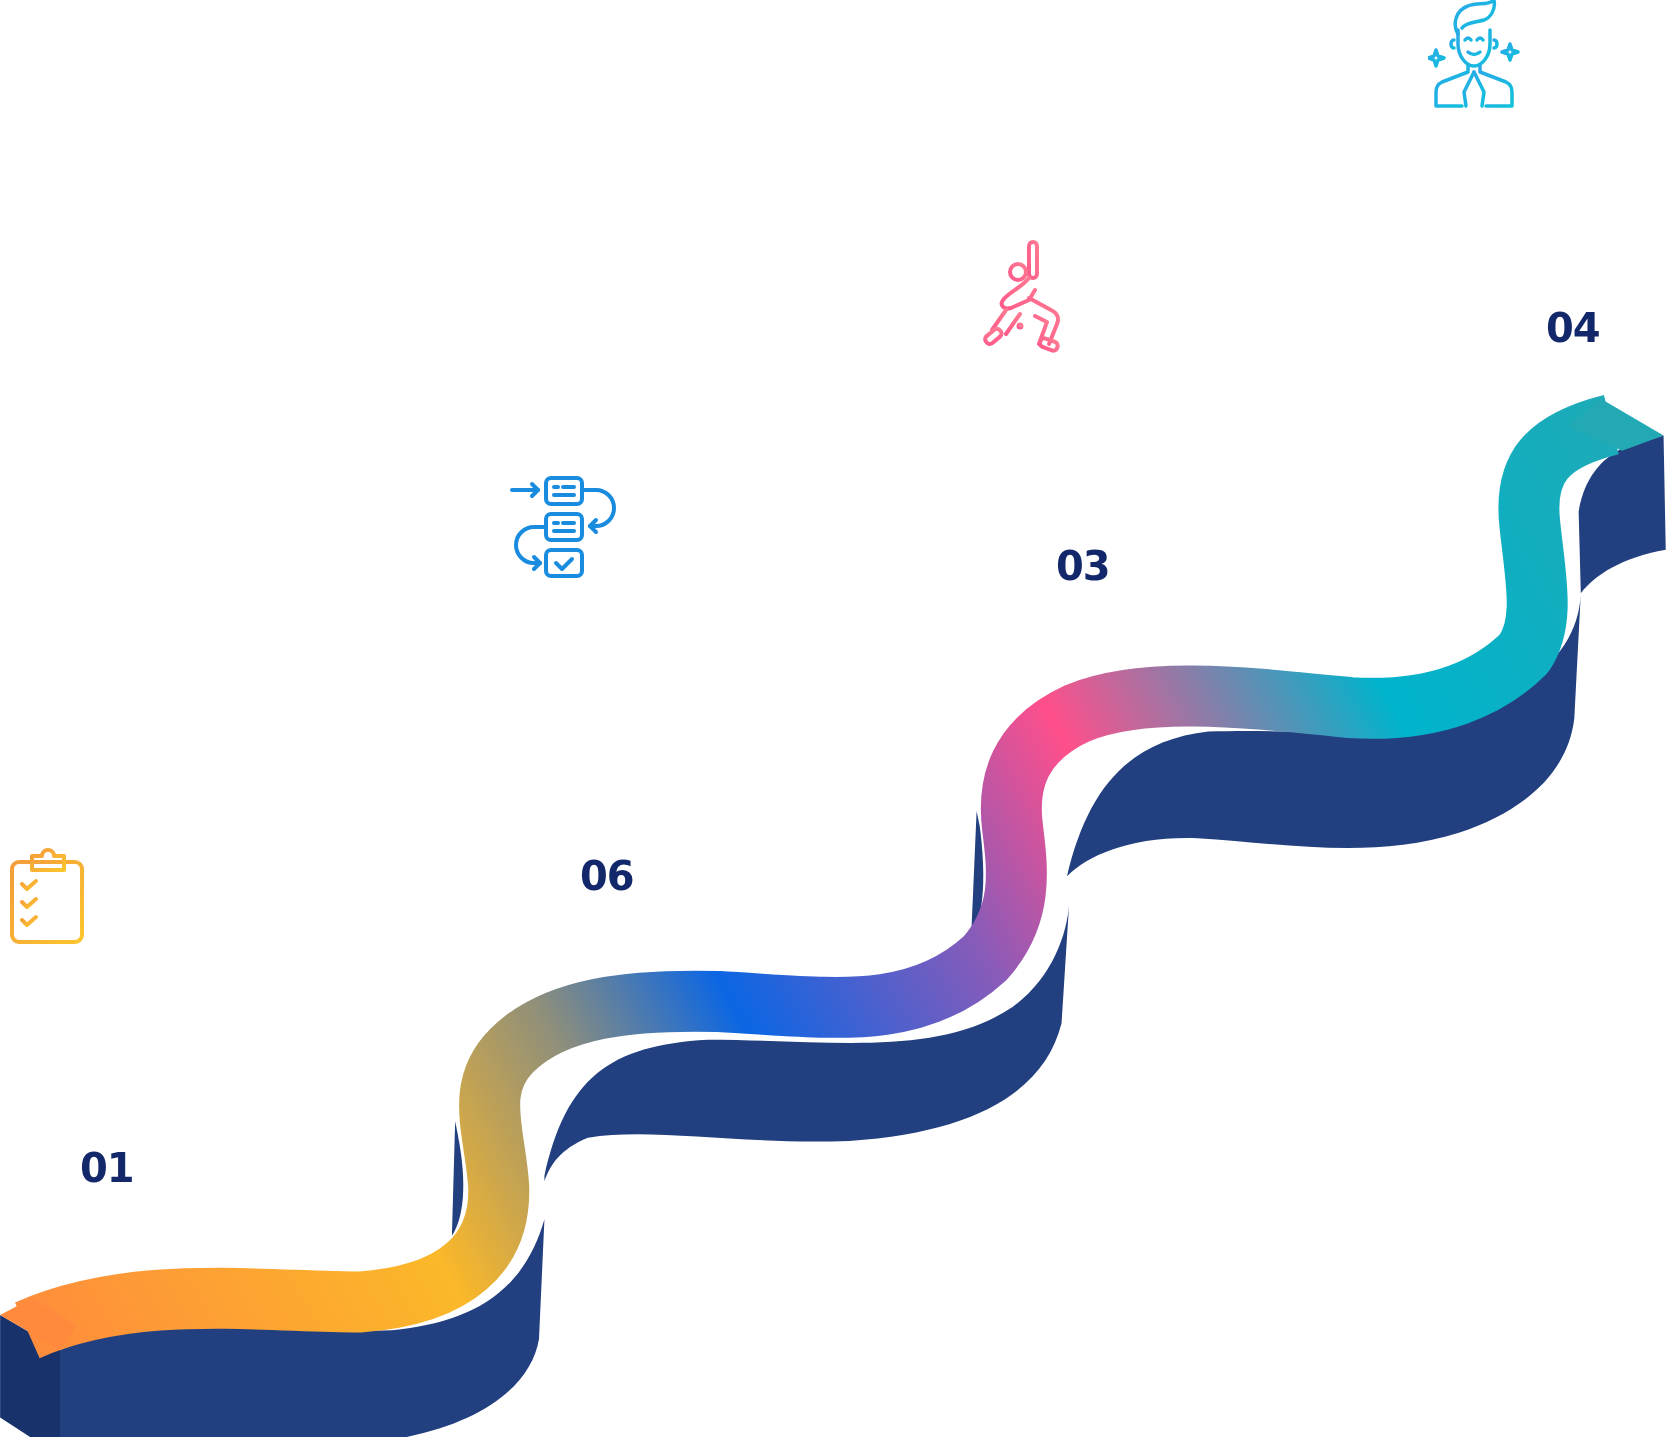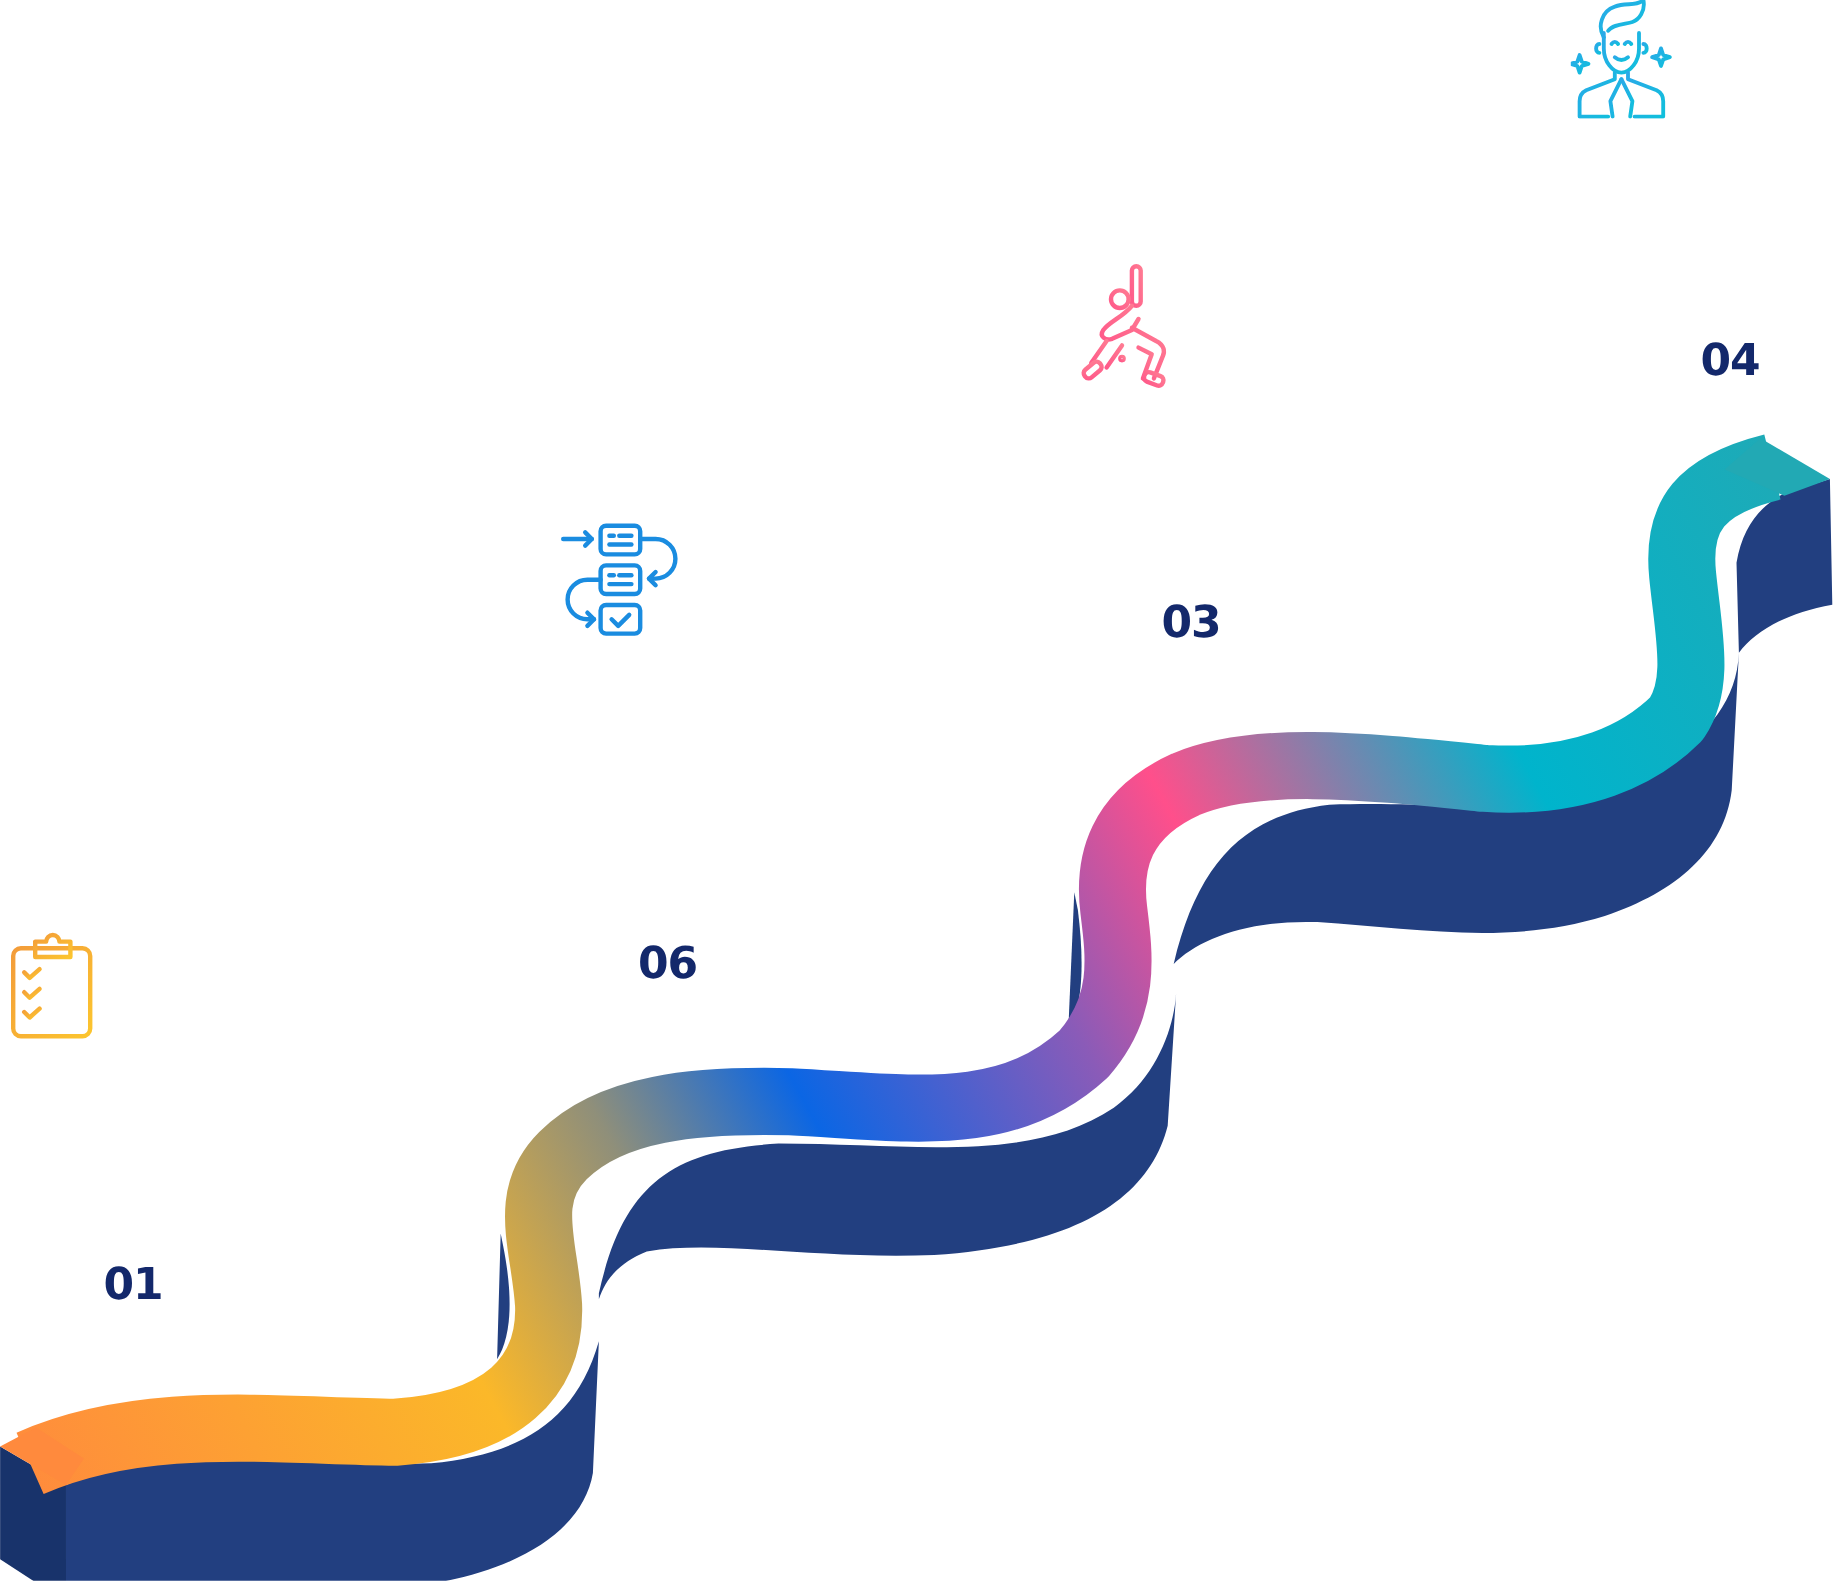--- a/index.html
+++ b/index.html
@@ -51,21 +51,21 @@
          C940,840 935,800 930,760
          C925,720 935,680 990,655
          C1050,630 1140,640 1240,650
          C1320,655 1370,630 1400,600
          C1420,570 1410,530 1405,480
          C1400,430 1420,405 1480,390"></path>
     <path fill="#22a9b4" d="M1470,366 L1528,400 L1490,414 L1440,392 Z"></path>
     <path fill="#ff8a3d" d="M0,1208 L30,1192 L70,1218 L55,1240 Z"></path>
   </svg>
 
-  <div class="step-label" style="left:94px;top:1148px;text-align:center;">01</div>
+  <div class="step-label" style="left:80px;top:1148px;text-align:center;">01</div>
   <div class="step-label" style="left:580px;top:856px;">06</div>
   <div class="step-label" style="left:1056px;top:546px;">03</div>
   <div class="step-label" style="left:1546px;top:308px;">04</div>
 
   <svg class="icon" style="left:8px;top:846px;" width="80" height="100" viewBox="0 0 80 100">
     <defs>
         <linearGradient id="g1" x1="0" y1="0" x2="1" y2="1">
           <stop offset="0" stop-color="#f39c3a"></stop>
           <stop offset="1" stop-color="#fcc52e"></stop>
         </linearGradient>

